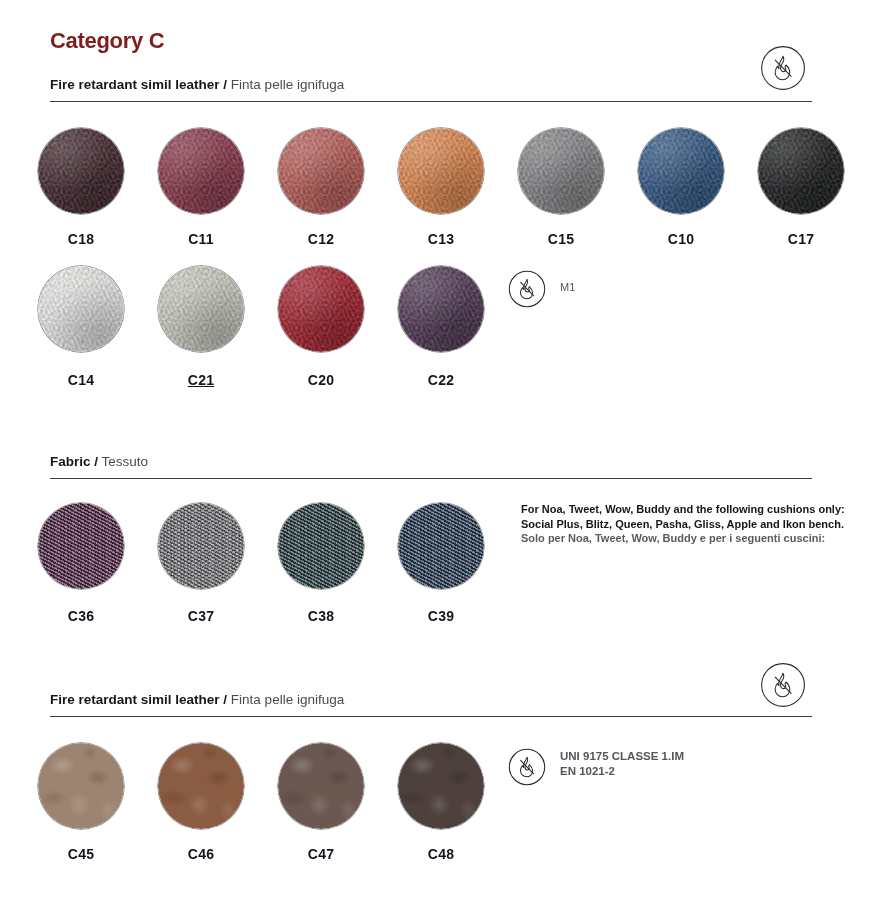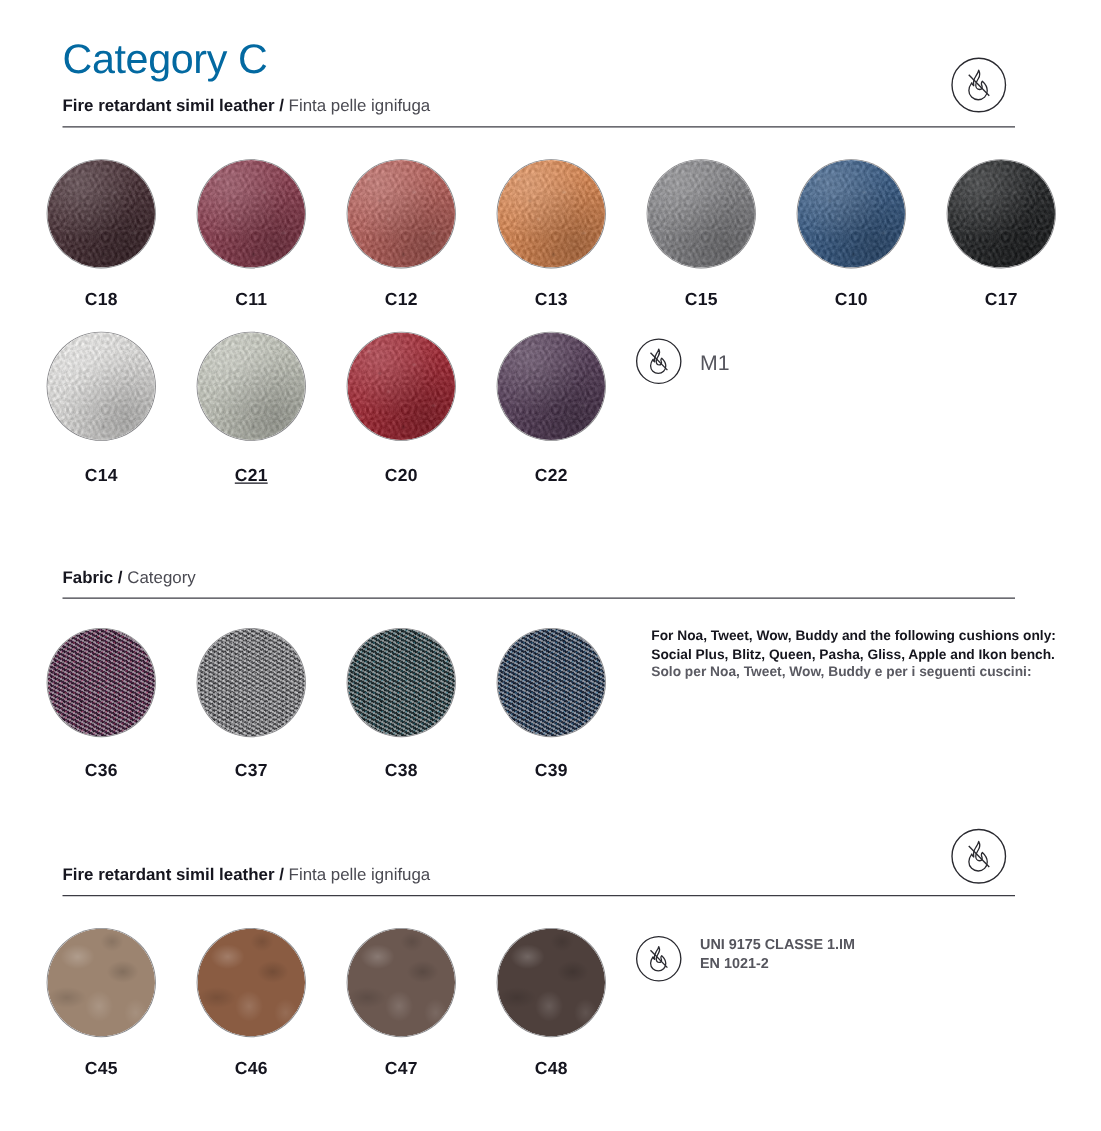--- a/index.html
+++ b/index.html
@@ -20,24 +20,24 @@
     width: 881px;
     height: 905px;
     padding: 0;
   }
 
   
   .title {
     position: absolute;
     left: 50px;
     top: 28px;
-    font-size: 33px;
-    font-weight: normal;
+    font-size: 22px;
+    font-weight: bold;
     letter-spacing: -0.3px;
-    color: #0369a1;
+    color: #7f1d1d;
   }
 
   
   .section-head {
     position: absolute;
     left: 50px;
     width: 762px;
   }
   .section-head .head-text {
     font-size: 13.5px;
@@ -181,21 +181,21 @@
   }
   .cert {
     position: absolute;
     font-size: 11.5px;
     line-height: 15px;
     color: #55555d;
     white-space: nowrap;
   }
   .m1-label {
     position: absolute;
-    font-size: 17px;
+    font-size: 11px;
     color: #55555d;
   }
 </style>
 </head>
 <body>
 
 <div class="page">
 
   <div class="title">Category C</div>
 
@@ -288,21 +288,21 @@
       <path d="M23 11.2c1.6 3.1 .7 5.0 -.3 6.6 -1.0 1.7 -2.1 3.1 -2.1 5.2 0 2.0 1.3 3.6 2.9 3.6 1.3 0 2.2 -.9 2.2 -2.1 0 -1.0 -.6 -1.7 -.6 -2.6 0 -1.1 .8 -1.9 .8 -1.9 2.6 2.3 3.9 4.8 3.9 7.6 0 4.0 -3.2 7.2 -7.2 7.2 -4.2 0 -7.5 -3.2 -7.5 -7.5 0 -2.6 1.2 -4.5 2.3 -6.1 .2 1.1 .8 1.9 1.6 2.4 -.5 -2.7 .1 -5.4 1.6 -7.6 1.0 -1.5 2.0 -2.9 2.4 -4.8 z" fill="none" stroke="#2a2a30" stroke-width="1.25" stroke-linejoin="round"></path>
       <path d="M15.0 14.8 L31.4 31.6" fill="none" stroke="#2a2a30" stroke-width="1.3"></path>
     </svg>
   </div>
   <div class="m1-label" style="left:560px; top:281px;">M1</div>
 
   <div class="section-head" style="top:453px;">
     <div class="head-text">
       <span class="head-en">Fabric</span>
       <span class="head-sep">/</span>
-      <span class="head-it">Category</span>
+      <span class="head-it">Tessuto</span>
     </div>
   </div>
   <div class="rule" style="top:478px;"></div>
 
   <div class="swatch" style="left:38px;  top:503px;">
       <div class="tex tex-mesh" style="background-color: rgb(74, 37, 70);"></div>
       <div class="tex-mesh-dots" style="background-image: radial-gradient(1.3px at 25% 25%, rgb(184, 50, 94), transparent 72%), radial-gradient(1.3px at 75% 75%, rgba(184, 50, 94, 0.667), transparent 72%);"></div>
     </div>
   <div class="swatch-label" style="left:38px;  top:608px;">C36</div>
 

